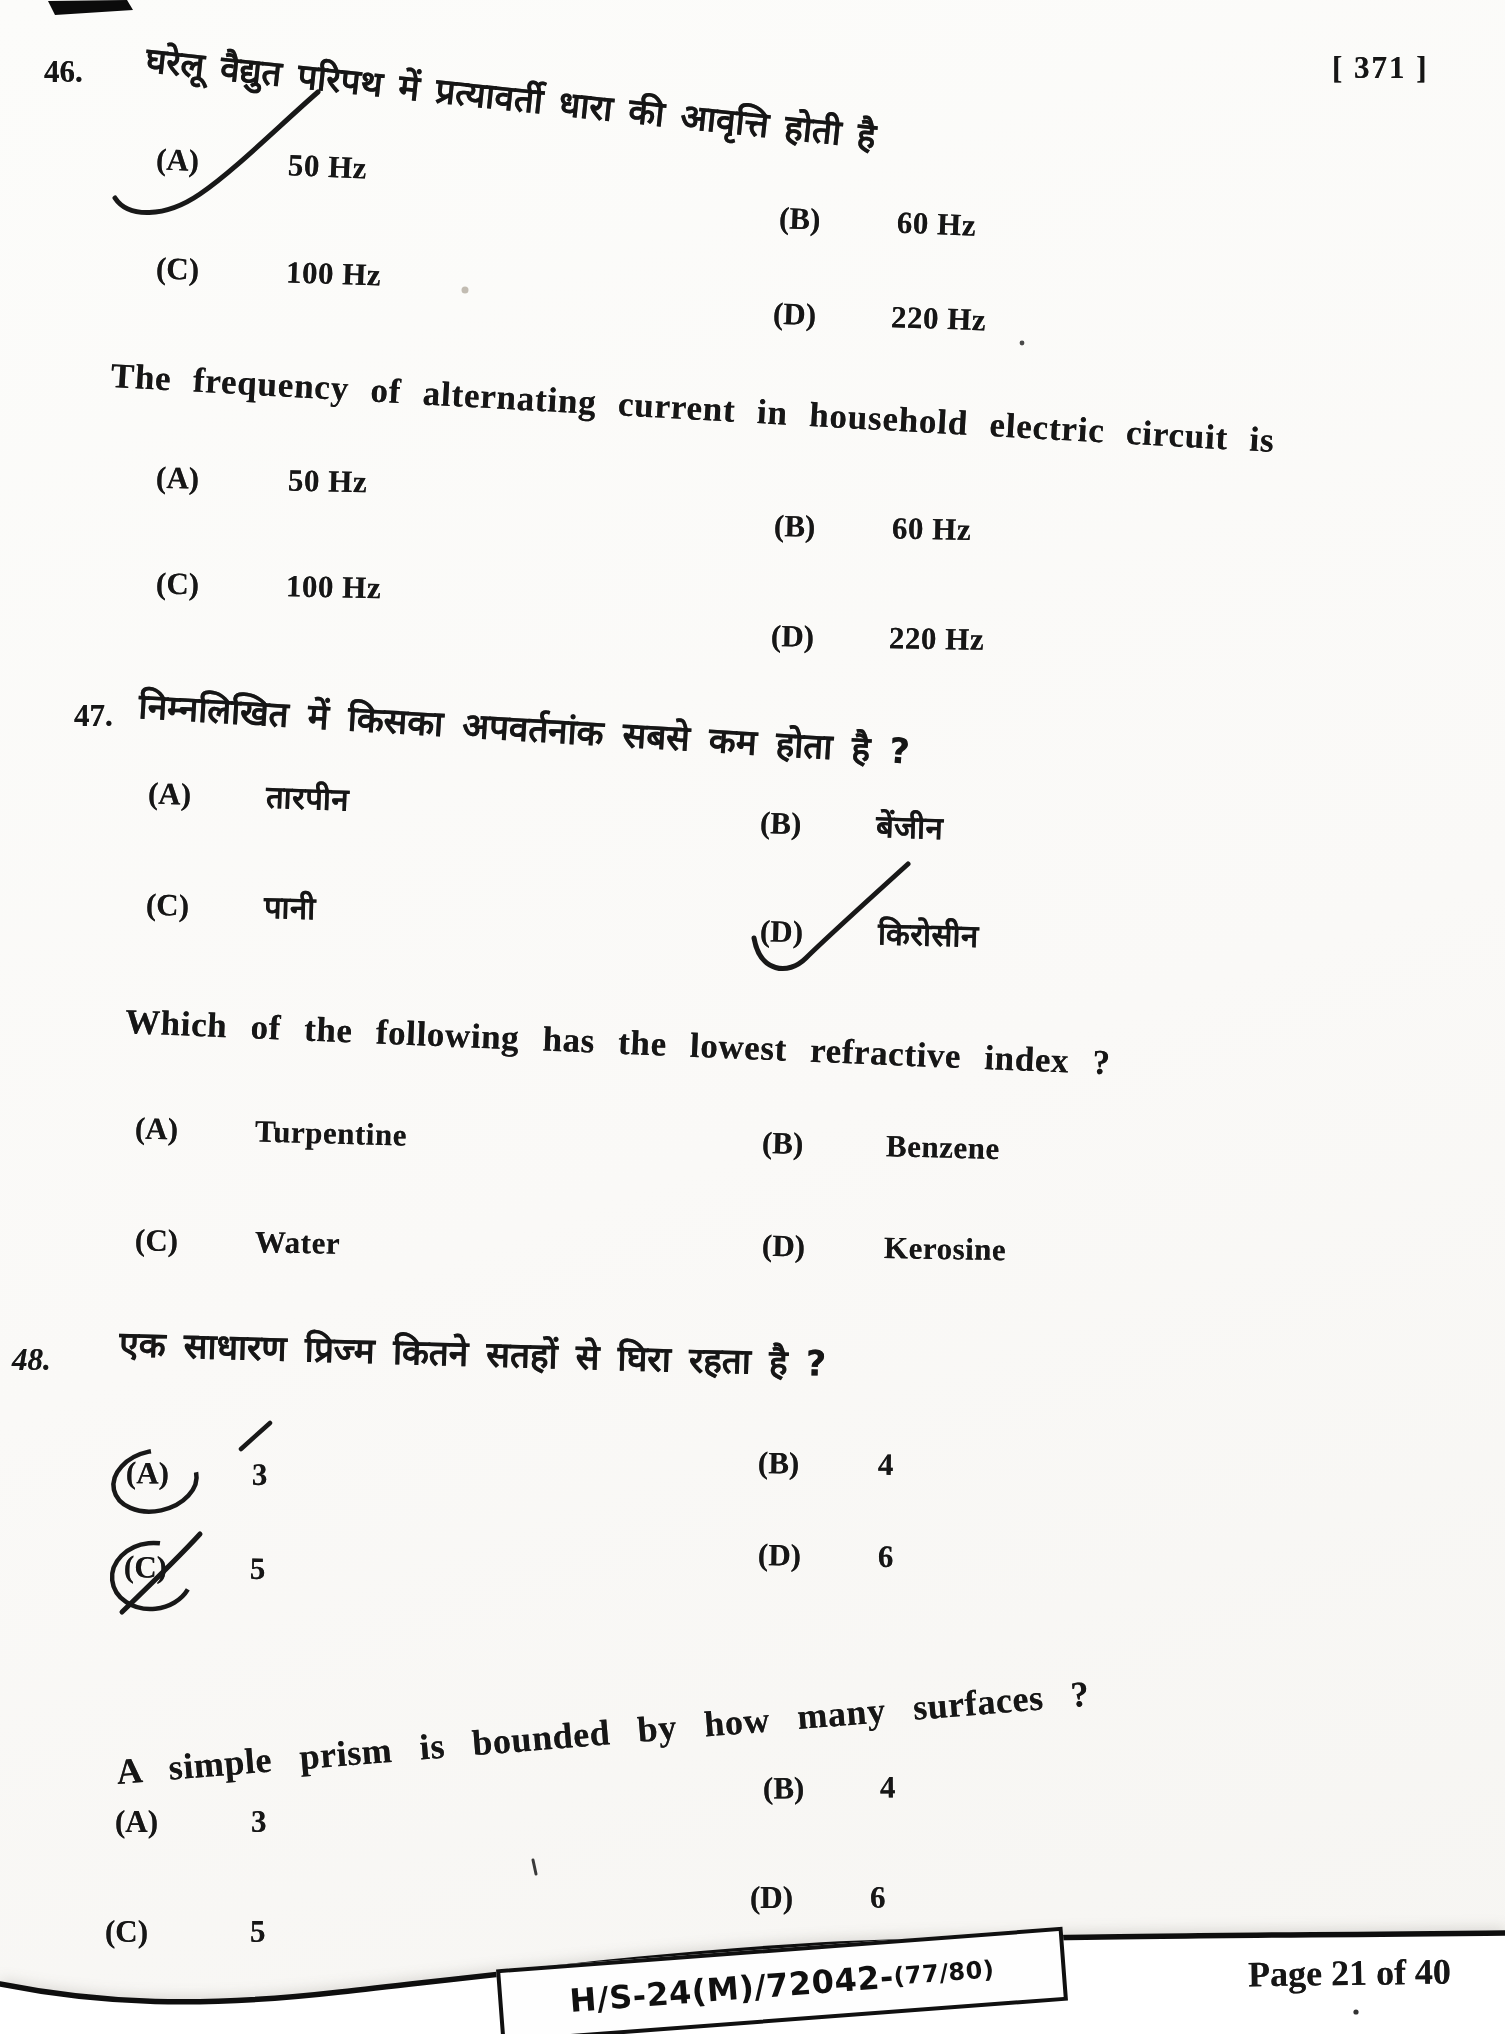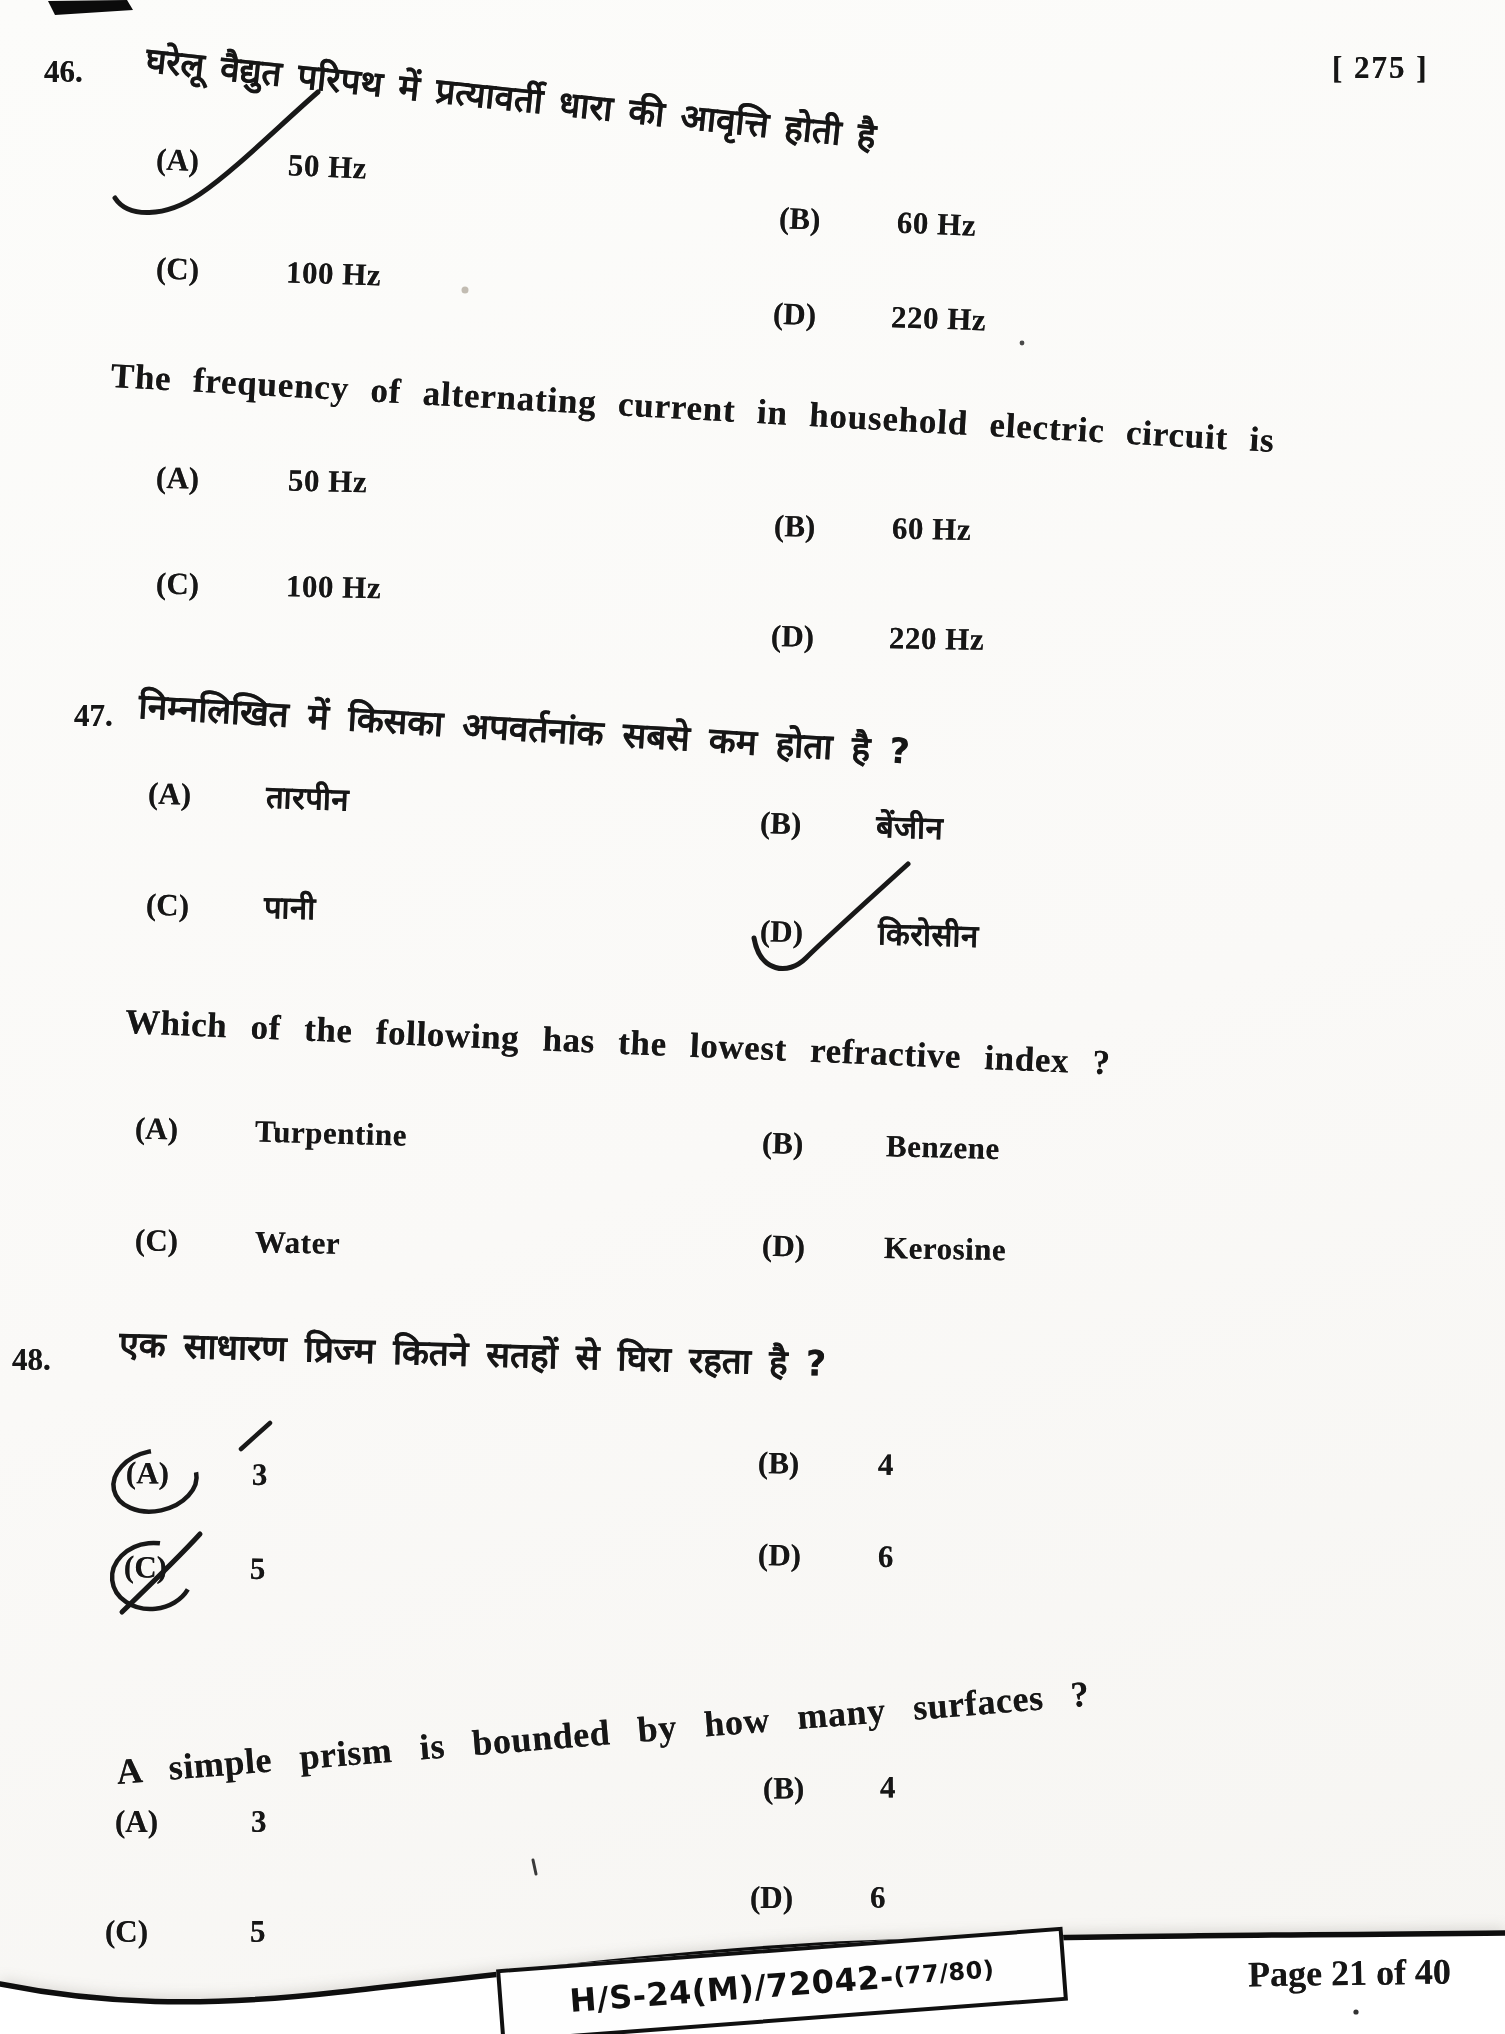--- a/index.html
+++ b/index.html
@@ -36,21 +36,21 @@
     text-shadow:0 0 .6px rgba(10,10,10,.6);
   }
 </style>
 </head>
 <body>
 
 <div id="page">
 
   <div class="t qnum en" style="left:44px;top:54px;">46.</div>
   <div class="t hi qline" style="left:148px;top:40px;transform:rotate(6deg);word-spacing:4px;">घरेलू वैद्युत परिपथ में प्रत्यावर्ती धारा की आवृत्ति होती है</div>
-  <div class="t en" style="left:1332px;top:50px;font-size:31px;letter-spacing:2px;">[ 275 ]</div>
+  <div class="t en" style="left:1332px;top:50px;font-size:31px;letter-spacing:2px;">[ 371 ]</div>
 
   <div class="t opt en" style="left:156px;top:146px;transform:rotate(2.5deg);">
     <span class="ltr lw132">(A)</span>
     <span class="val">50 Hz</span>
   </div>
   <div class="t opt en" style="left:779px;top:204px;transform:rotate(2.2deg);">
     <span class="ltr lw118">(B)</span>
     <span class="val">60 Hz</span>
   </div>
   <div class="t opt en" style="left:156px;top:254px;transform:rotate(1.8deg);">
@@ -113,21 +113,21 @@
   </div>
   <div class="t opt en" style="left:135px;top:1224px;transform:rotate(1deg);">
     <span class="ltr lw120">(C)</span>
     <span class="val">Water</span>
   </div>
   <div class="t opt en" style="left:762px;top:1230px;transform:rotate(1deg);">
     <span class="ltr lw122">(D)</span>
     <span class="val">Kerosine</span>
   </div>
 
-  <div class="t qnum en" style="left:12px;top:1342px;">48.</div>
+  <div class="t qnum en" style="left:12px;top:1342px;font-style:italic;">48.</div>
   <div class="t hi qline" style="left:120px;top:1324px;transform:rotate(1.6deg);word-spacing:6px;">एक साधारण प्रिज्म कितने सतहों से घिरा रहता है ?</div>
 
   <div class="t opt en" style="left:126px;top:1456px;transform:rotate(.8deg);">
     <span class="ltr lw126">(A)</span>
     <span class="val">3</span>
   </div>
   <div class="t opt en" style="left:758px;top:1446px;transform:rotate(.8deg);">
     <span class="ltr lw120">(B)</span>
     <span class="val">4</span>
   </div>

